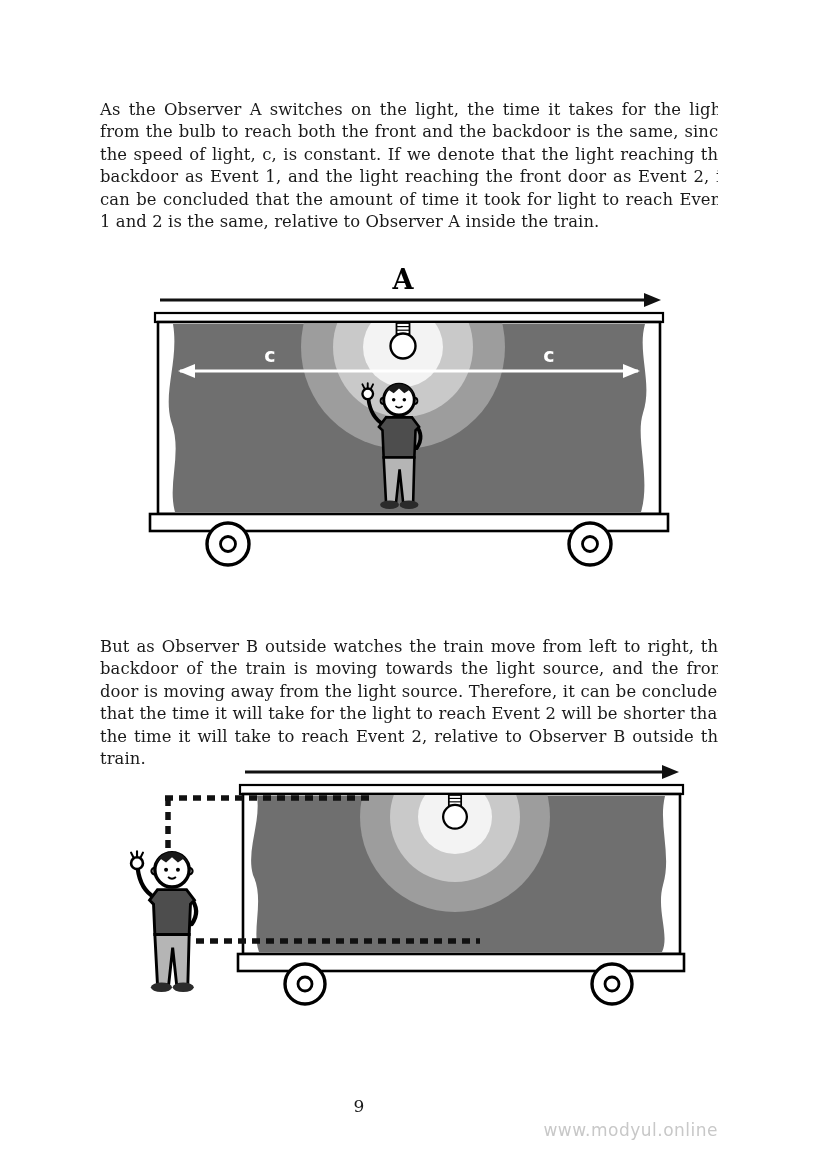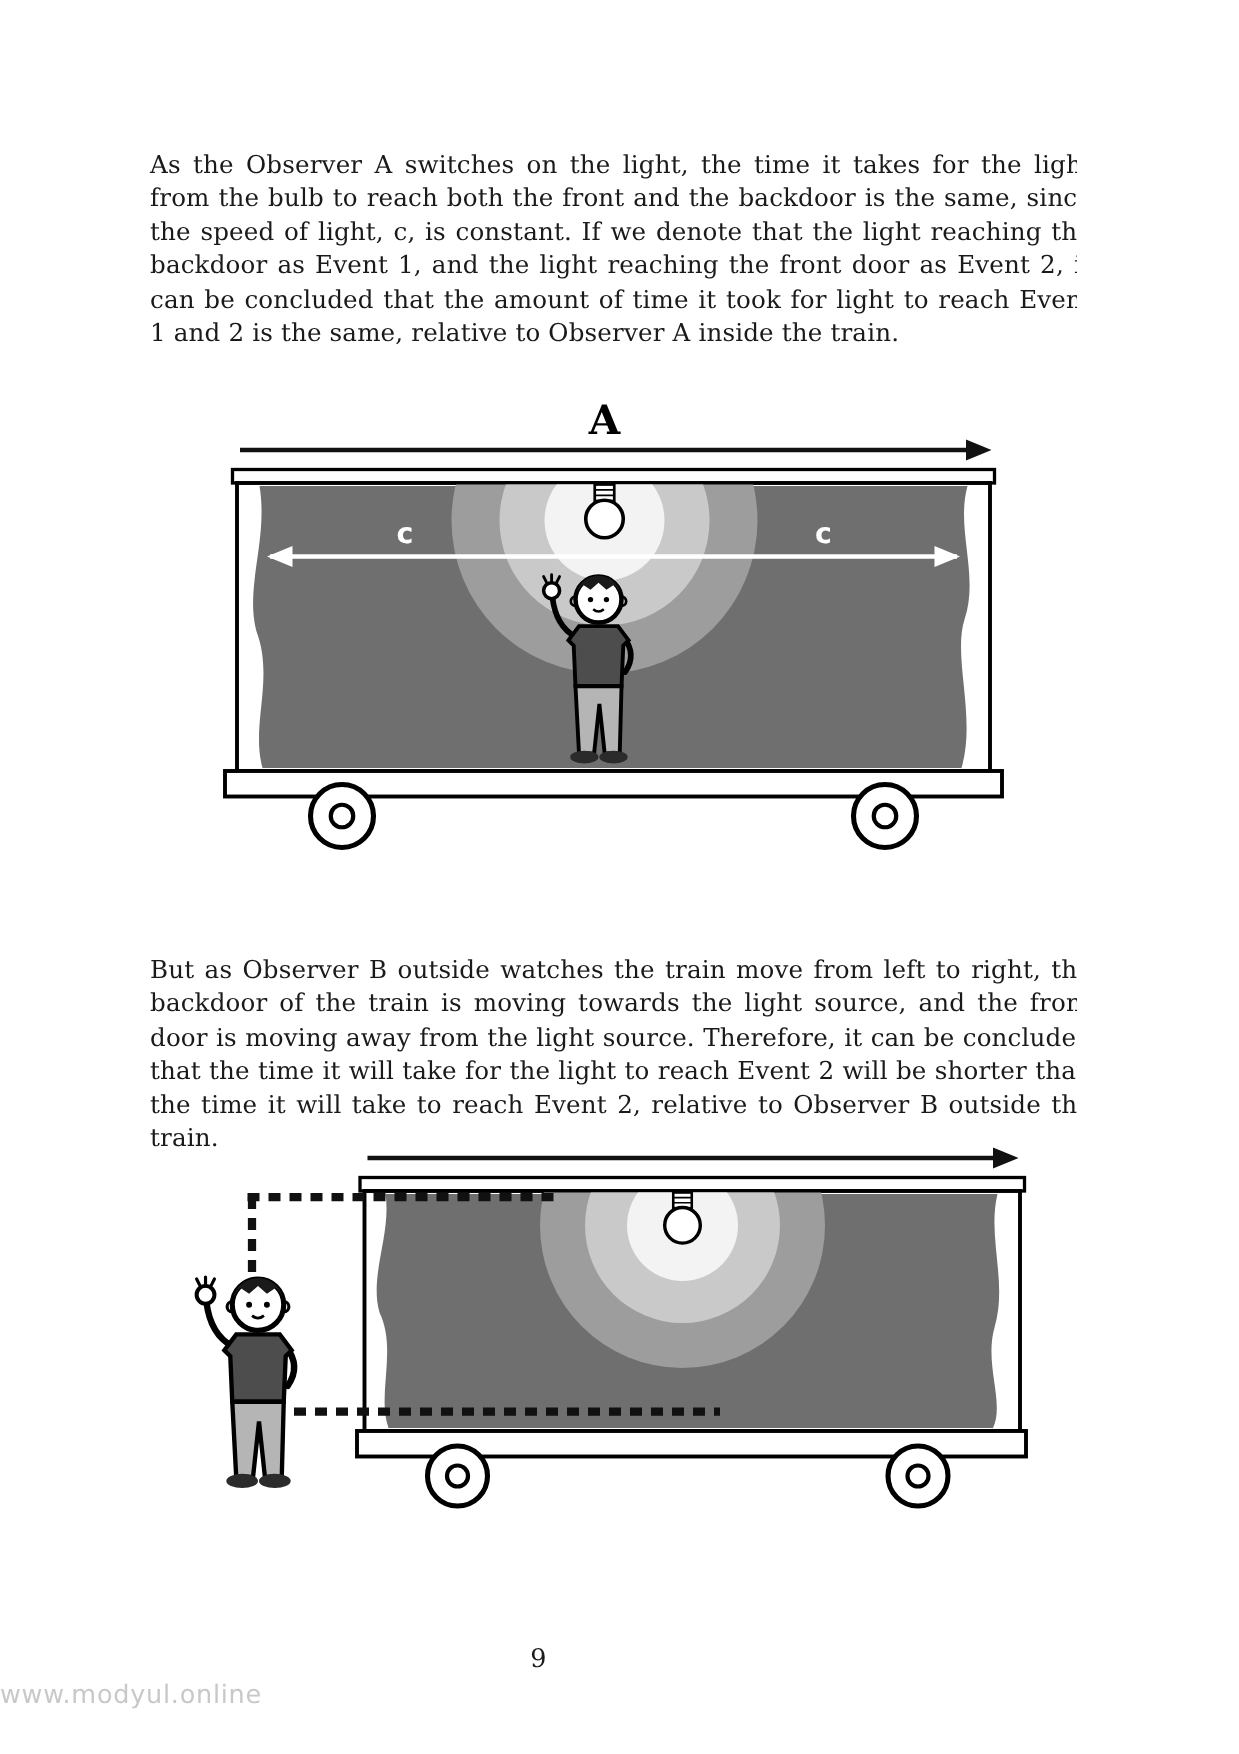--- a/index.html
+++ b/index.html
@@ -24,21 +24,21 @@
   #para2{top:636px;}
   .diagram{position:absolute;display:block;}
   #diagram1{left:140px;top:263px;width:540px;height:312px;}
   #diagram2{left:120px;top:755px;width:580px;height:256px;}
   .pagenum{
     position:absolute;top:1096px;left:0;width:100%;
     text-align:center;font-size:17px;color:#1a1a1a;
   }
   .watermark{
     position:absolute;top:1120px;left:0;width:100%;
-    text-align:left;font-size:17px;
+    text-align:right;font-size:17px;
     font-family:"DejaVu Sans","Liberation Sans",sans-serif;
     color:#c8c8c8;letter-spacing:0.5px;
   }
   svg text.big-label{font-family:"DejaVu Serif","Liberation Serif",serif;font-weight:bold;}
   svg text.c-label{font-family:"DejaVu Sans","Liberation Sans",sans-serif;font-weight:bold;}
 </style>
 </head>
 <body>
 
 <div class="page">

